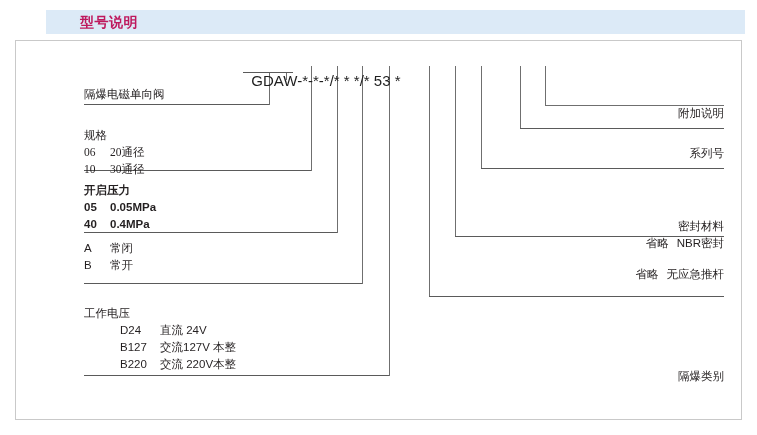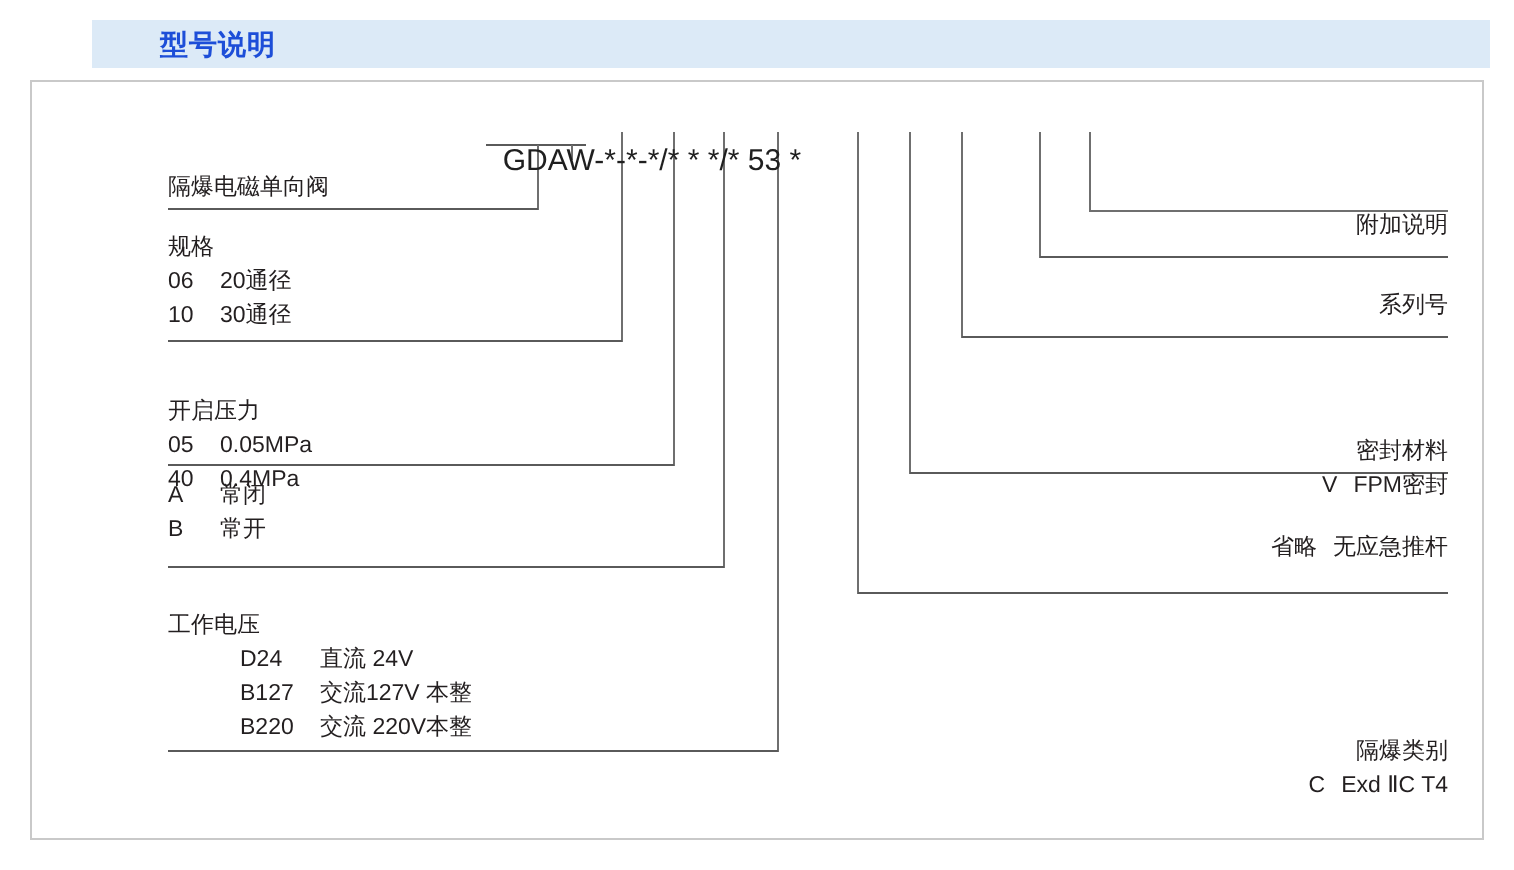--- a/index.html
+++ b/index.html
@@ -25,21 +25,21 @@
     height: 24px;
     background: #dceaf7;
   }
   #header-title {
     position: absolute;
     left: 80px;
     top: 13px;
     font-size: 14px;
     font-weight: bold;
     letter-spacing: 0.5px;
-    color: #1d4ed8;
+    color: #be185d;
     line-height: 18px;
   }
 
   
   #content-frame {
     position: absolute;
     left: 15px;
     top: 40px;
     width: 727px;
     height: 380px;
@@ -89,22 +89,22 @@
     color: #231f20;
     white-space: nowrap;
   }
   .blk .row { display: block; }
   .blk .hd { display: block; }
 
   .blk.right { text-align: right; }
 
   
   #blk-valve   { left: 84px;  top: 86px;  }
-  #blk-spec    { left: 84px;  top: 116px; }
-  #blk-press   { left: 84px;  top: 198px; }
+  #blk-spec    { left: 84px;  top: 127px; font-family: Liberation Serif, serif; }
+  #blk-press   { left: 84px;  top: 182px; font-weight: bold; }
   #blk-openclose { left: 84px; top: 240px; }
   #blk-voltage { left: 84px;  top: 305px; }
 
   
   #blk-extra   { right: 33px; top: 105px; padding-left: 20px; }
   #blk-series  { right: 33px; top: 145px; }
   #blk-seal    { right: 33px; top: 186px; margin-top: 32px; }
   #blk-push    { right: 33px; top: 266px; }
   #blk-exd     { right: 33px; top: 327px; margin-top: 41px; }
 
@@ -209,23 +209,22 @@
 <div class="blk right" id="blk-extra">
   <span class="hd">附加说明</span>
 </div>
 
 <div class="blk right" id="blk-series">
   <span class="hd">系列号</span>
 </div>
 
 <div class="blk right" id="blk-seal">
   <span class="hd">密封材料</span>
-  <span class="row"><span class="rcode">V</span><span>FPM密封</span></span>
+  <span class="row"><span class="rcode">省略</span><span>NBR密封</span></span>
 </div>
 
 <div class="blk right" id="blk-push">
   <span class="row"><span class="rcode">省略</span><span>无应急推杆</span></span>
 </div>
 
 <div class="blk right" id="blk-exd">
   <span class="hd">隔爆类别</span>
-  <span class="row"><span class="rcode">C</span><span>Exd ⅡC T4</span></span>
 </div>
 
 </body></html>

